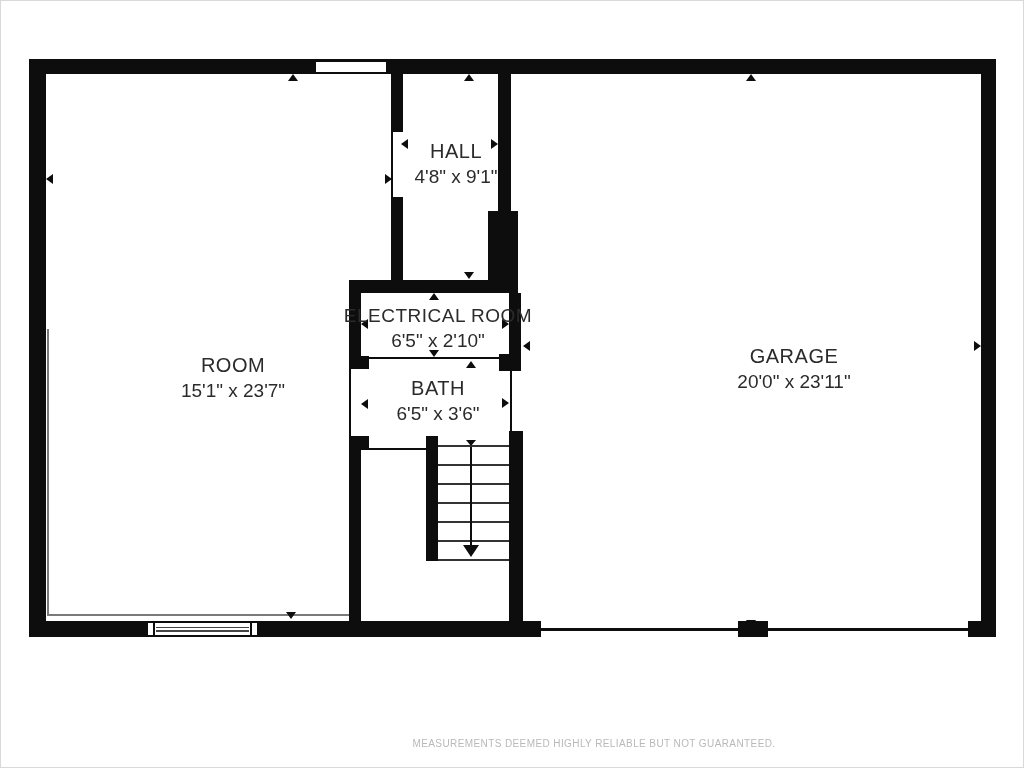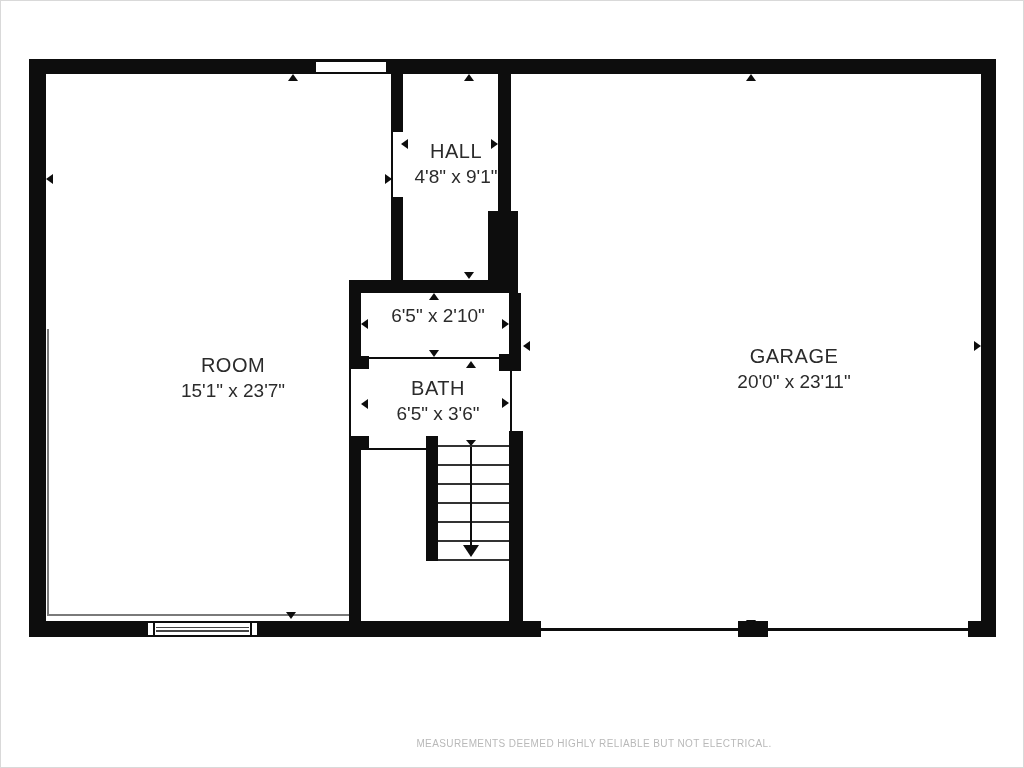--- a/index.html
+++ b/index.html
@@ -133,28 +133,29 @@
     <div class="rname">ROOM</div>
     <div class="rdims">15'1" x 23'7"</div>
   </div>
 
   <div class="label" style="left:455px;top:138px;">
     <div class="rname">HALL</div>
     <div class="rdims">4'8" x 9'1"</div>
   </div>
 
   <div class="label" style="left:437px;top:302px;">
+    <div class="rname" style="font-size:19px;">ELECTRICAL ROOM</div>
     <div class="rdims">6'5" x 2'10"</div>
   </div>
 
   <div class="label" style="left:437px;top:375px;">
     <div class="rname">BATH</div>
     <div class="rdims">6'5" x 3'6"</div>
   </div>
 
   <div class="label" style="left:783px;top:343px;margin-left:10px;">
     <div class="rname">GARAGE</div>
     <div class="rdims">20'0" x 23'11"</div>
   </div>
 
-  <div class="footer">MEASUREMENTS DEEMED HIGHLY RELIABLE BUT NOT ELECTRICAL.</div>
+  <div class="footer">MEASUREMENTS DEEMED HIGHLY RELIABLE BUT NOT GUARANTEED.</div>
 
 </div>
 
 </body></html>

